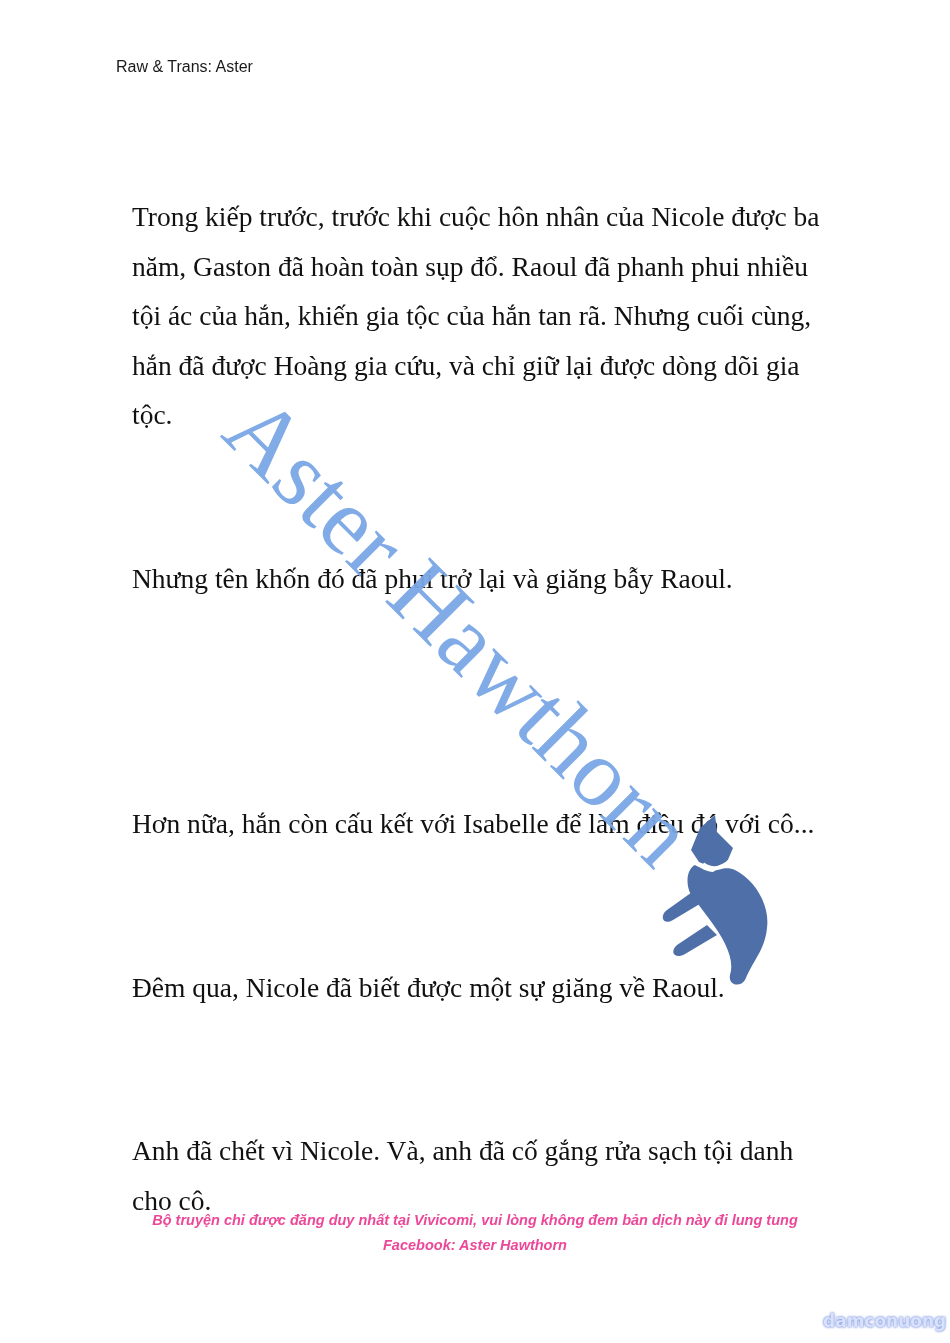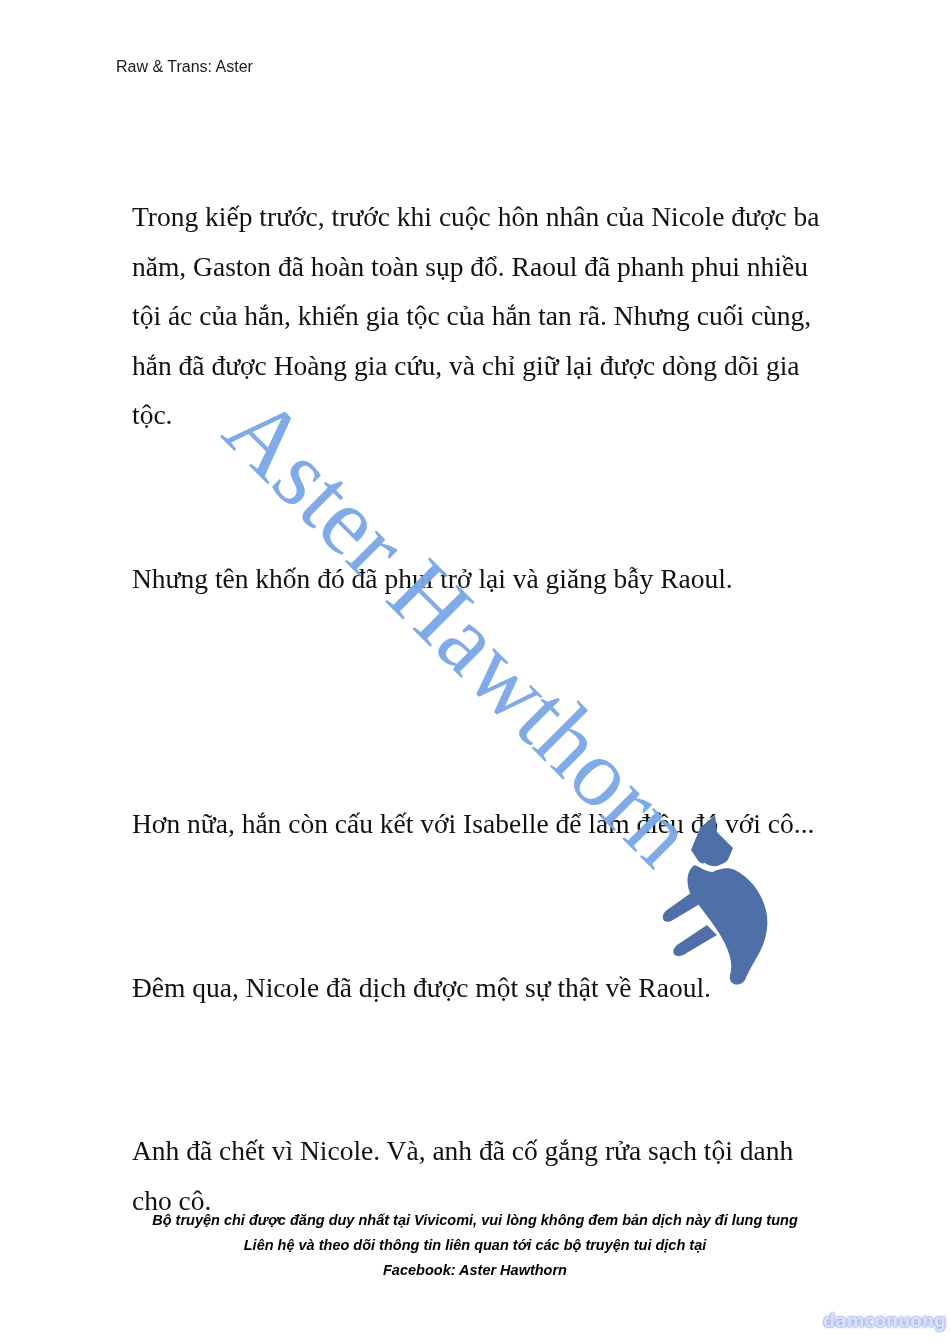--- a/index.html
+++ b/index.html
@@ -18,21 +18,21 @@
       position: absolute; left: 90px; top: 575px;
       transform: rotate(45deg); transform-origin: center;
       font-family: "Liberation Serif", serif; font-size: 96px; color: #7ba7e6;
       white-space: nowrap; width: 740px; text-align: center; opacity: 0.95;
       pointer-events: none;
     }
     .cat { position: absolute; left: 655px; top: 810px; width: 125px; height: 180px; }
     .footer-note {
       position: absolute; left: 0; top: 1208px; width: 950px; text-align: center;
       font-family: "Liberation Sans", sans-serif; font-style: italic; font-weight: bold;
-      font-size: 14.5px; line-height: 25px; color: #000000;
+      font-size: 14.5px; line-height: 25px; color: #ec4899;
     }
     .logo-left {
       position: absolute; left: 16px; top: 1294px;
       font-family: "Liberation Sans", sans-serif; font-style: italic; font-weight: bold;
       font-size: 34px; color: #8fa3d4; letter-spacing: -1px;
       text-shadow: 0 0 1px #6c80b8;
     }
     .logo-right {
       position: absolute; left: 812px; top: 1311px;
       font-family: "DejaVu Sans", sans-serif; font-weight: bold; font-size: 17px;
@@ -47,37 +47,36 @@
   <div class="header-credit">Raw &amp; Trans: Aster</div>
 
   <div class="body-text">
     <p class="para">Trong kiếp trước, trước khi cuộc hôn nhân của Nicole được ba năm, Gaston đã hoàn toàn sụp đổ. Raoul đã phanh phui nhiều tội ác của hắn, khiến gia tộc của hắn tan rã. Nhưng cuối cùng, hắn đã được Hoàng gia cứu, và chỉ giữ lại được dòng dõi gia tộc.</p>
     <div style="height:82px"></div>
     <p class="para">Nhưng tên khốn đó đã phui trở lại và giăng bẫy Raoul.</p>
     <div style="height:82px"></div>
     <div style="height:82px"></div>
     <p class="para">Hơn nữa, hắn còn cấu kết với Isabelle để làm điều đó với cô...</p>
     <div style="height:82px"></div>
-    <p class="para">Đêm qua, Nicole đã dịch được một sự thật về Raoul.</p>
+    <p class="para">Đêm qua, Nicole đã biết được một sự giăng về Raoul.</p>
     <div style="height:82px"></div>
     <p class="para">Anh đã chết vì Nicole. Và, anh đã cố gắng rửa sạch tội danh cho cô.</p>
   </div>
 
   <div class="watermark">Aster Hawthorn</div>
 
   <svg class="cat" viewBox="0 0 125 180">
     <g fill="#4f6fa8">
       <path d="M45 18 L60 5 L62 22 L70 30 L78 38 L72 52 L58 58 L44 52 L36 40 Z"></path>
       <path d="M40 55 C30 60 30 80 40 90 L55 110 C70 130 80 150 75 165 C73 175 85 178 90 170 C98 150 110 140 112 118 C115 95 100 70 80 60 C72 56 60 60 58 62 C52 62 46 58 40 55 Z"></path>
       <path d="M40 80 L12 100 C4 106 8 116 18 110 L48 92 Z"></path>
       <path d="M52 115 L22 135 C14 142 20 150 30 144 L62 125 Z"></path>
     </g>
     <path d="M48 54 C56 60 66 60 76 50" stroke="#ffffff" stroke-width="4" fill="none"></path>
   </svg>
 
   <div class="footer-note">
     <div>Bộ truyện chỉ được đăng duy nhất tại Vivicomi, vui lòng không đem bản dịch này đi lung tung</div>
-    <div>Liên hệ và theo dõi thông tin liên quan tới các bộ truyện tui dịch tại</div>
     <div>Facebook: Aster Hawthorn</div>
   </div>
 
   <div class="logo-right">damconuong</div>
 </div>
 
 </body></html>

